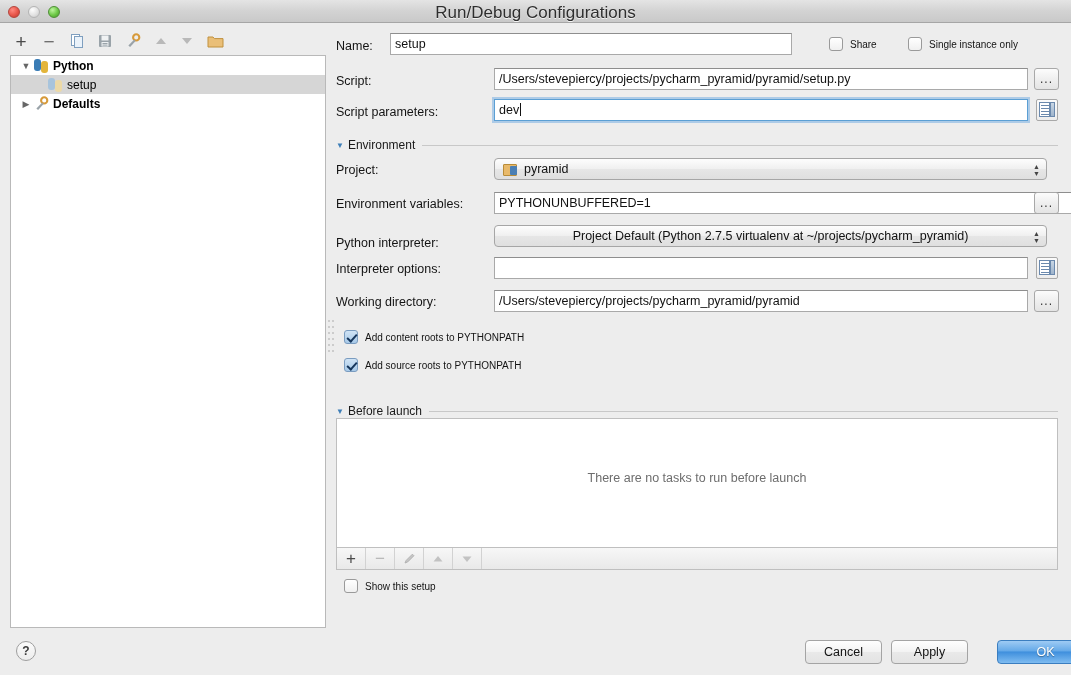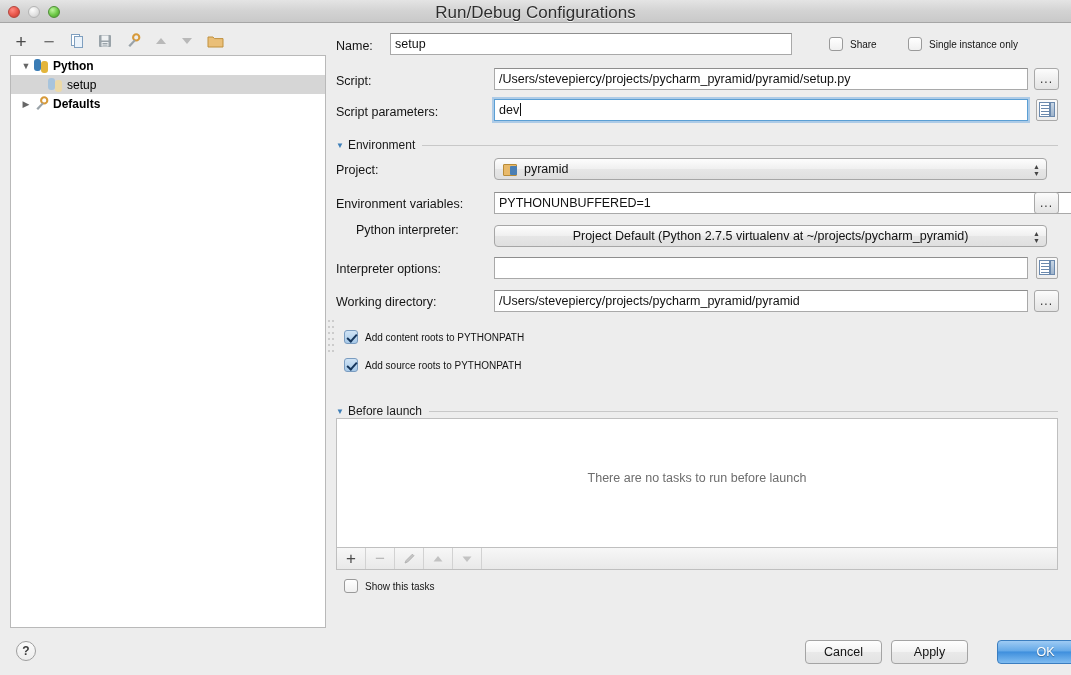--- a/index.html
+++ b/index.html
@@ -455,21 +455,21 @@
           <span>▼</span>
         </span>
     </div>
 
     <div class="lbl" style="left:0px; top:169px;">Environment variables:</div>
     <div class="txtfield" style="left:158px; top:164px; width:614px;">PYTHONUNBUFFERED=1</div>
     <div class="dots-btn" style="left:698px; top:164px;">
       <span>...</span>
     </div>
 
-    <div class="lbl" style="left:0px; top:195px;margin-left:20px;">Python interpreter:</div>
+    <div class="lbl" style="left:0px; top:208px;">Python interpreter:</div>
     <div class="combo" style="left:158px; top:197px; width:553px; justify-content:center; padding-left:0;">
       <span>Project Default (Python 2.7.5 virtualenv at ~/projects/pycharm_pyramid)</span>
       <span class="stepper">
           <span>▲</span>
           <span>▼</span>
         </span>
     </div>
 
     <div class="lbl" style="left:0px; top:234px;">Interpreter options:</div>
     <div class="txtfield" style="left:158px; top:229px; width:534px;"></div>
@@ -529,21 +529,21 @@
       <div class="bl-btn dis">
         <svg width="12" height="12" viewBox="0 0 12 12">
           <path d="M6 9 L1.5 3.5 L10.5 3.5 Z" fill="#c2c2c2"></path>
         </svg>
       </div>
       <div class="bl-rest"></div>
     </div>
 
     <div class="cb-row" style="left:8px; top:551px;">
       <span class="cbox"></span>
-      <span class="cb-label">Show this tasks</span>
+      <span class="cb-label">Show this setup</span>
     </div>
 
   </div>
 
   <div id="helpbtn">
     <span>?</span>
   </div>
 
   <div class="btn" style="left:805px; top:640px; width:77px;">
     <span>Cancel</span>

